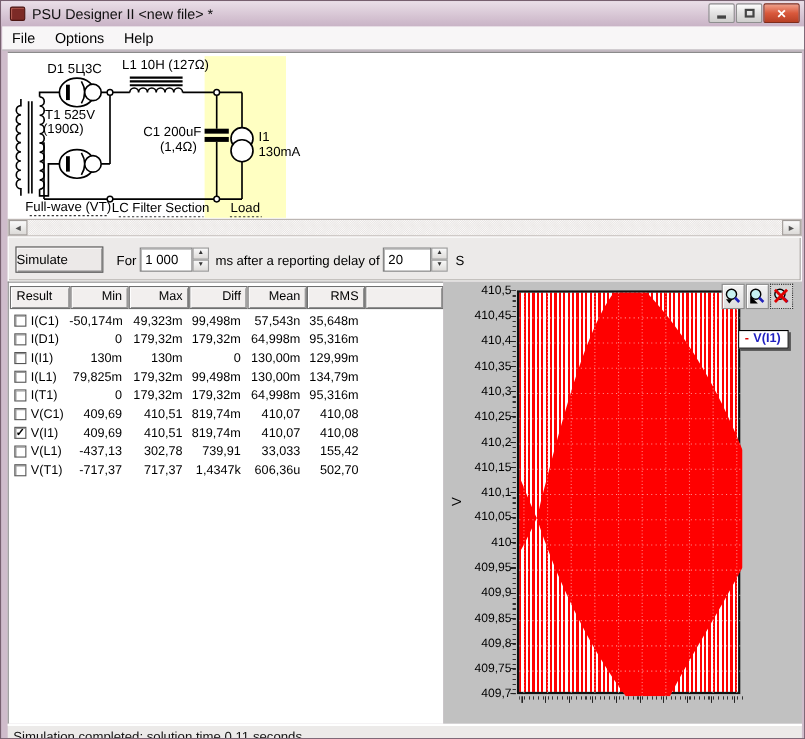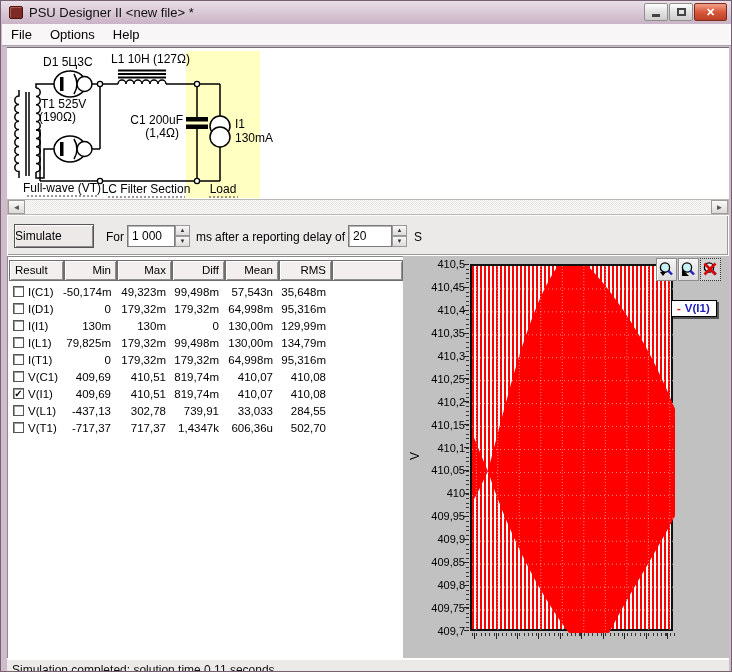--- a/index.html
+++ b/index.html
@@ -305,21 +305,21 @@
     </div>
     <div class="trow">
       <div class="namecell">
           <div class="checkbox"></div>
           <span>V(L1)</span>
         </div>
       <div class="cell w1">-437,13</div>
       <div class="cell w2">302,78</div>
       <div class="cell w3">739,91</div>
       <div class="cell w4">33,033</div>
-      <div class="cell w5">284,55</div>
+      <div class="cell w5">155,42</div>
     </div>
     <div class="trow">
       <div class="namecell">
           <div class="checkbox"></div>
           <span>V(T1)</span>
         </div>
       <div class="cell w1">-717,37</div>
       <div class="cell w2">717,37</div>
       <div class="cell w3">1,4347k</div>
       <div class="cell w4">606,36u</div>

